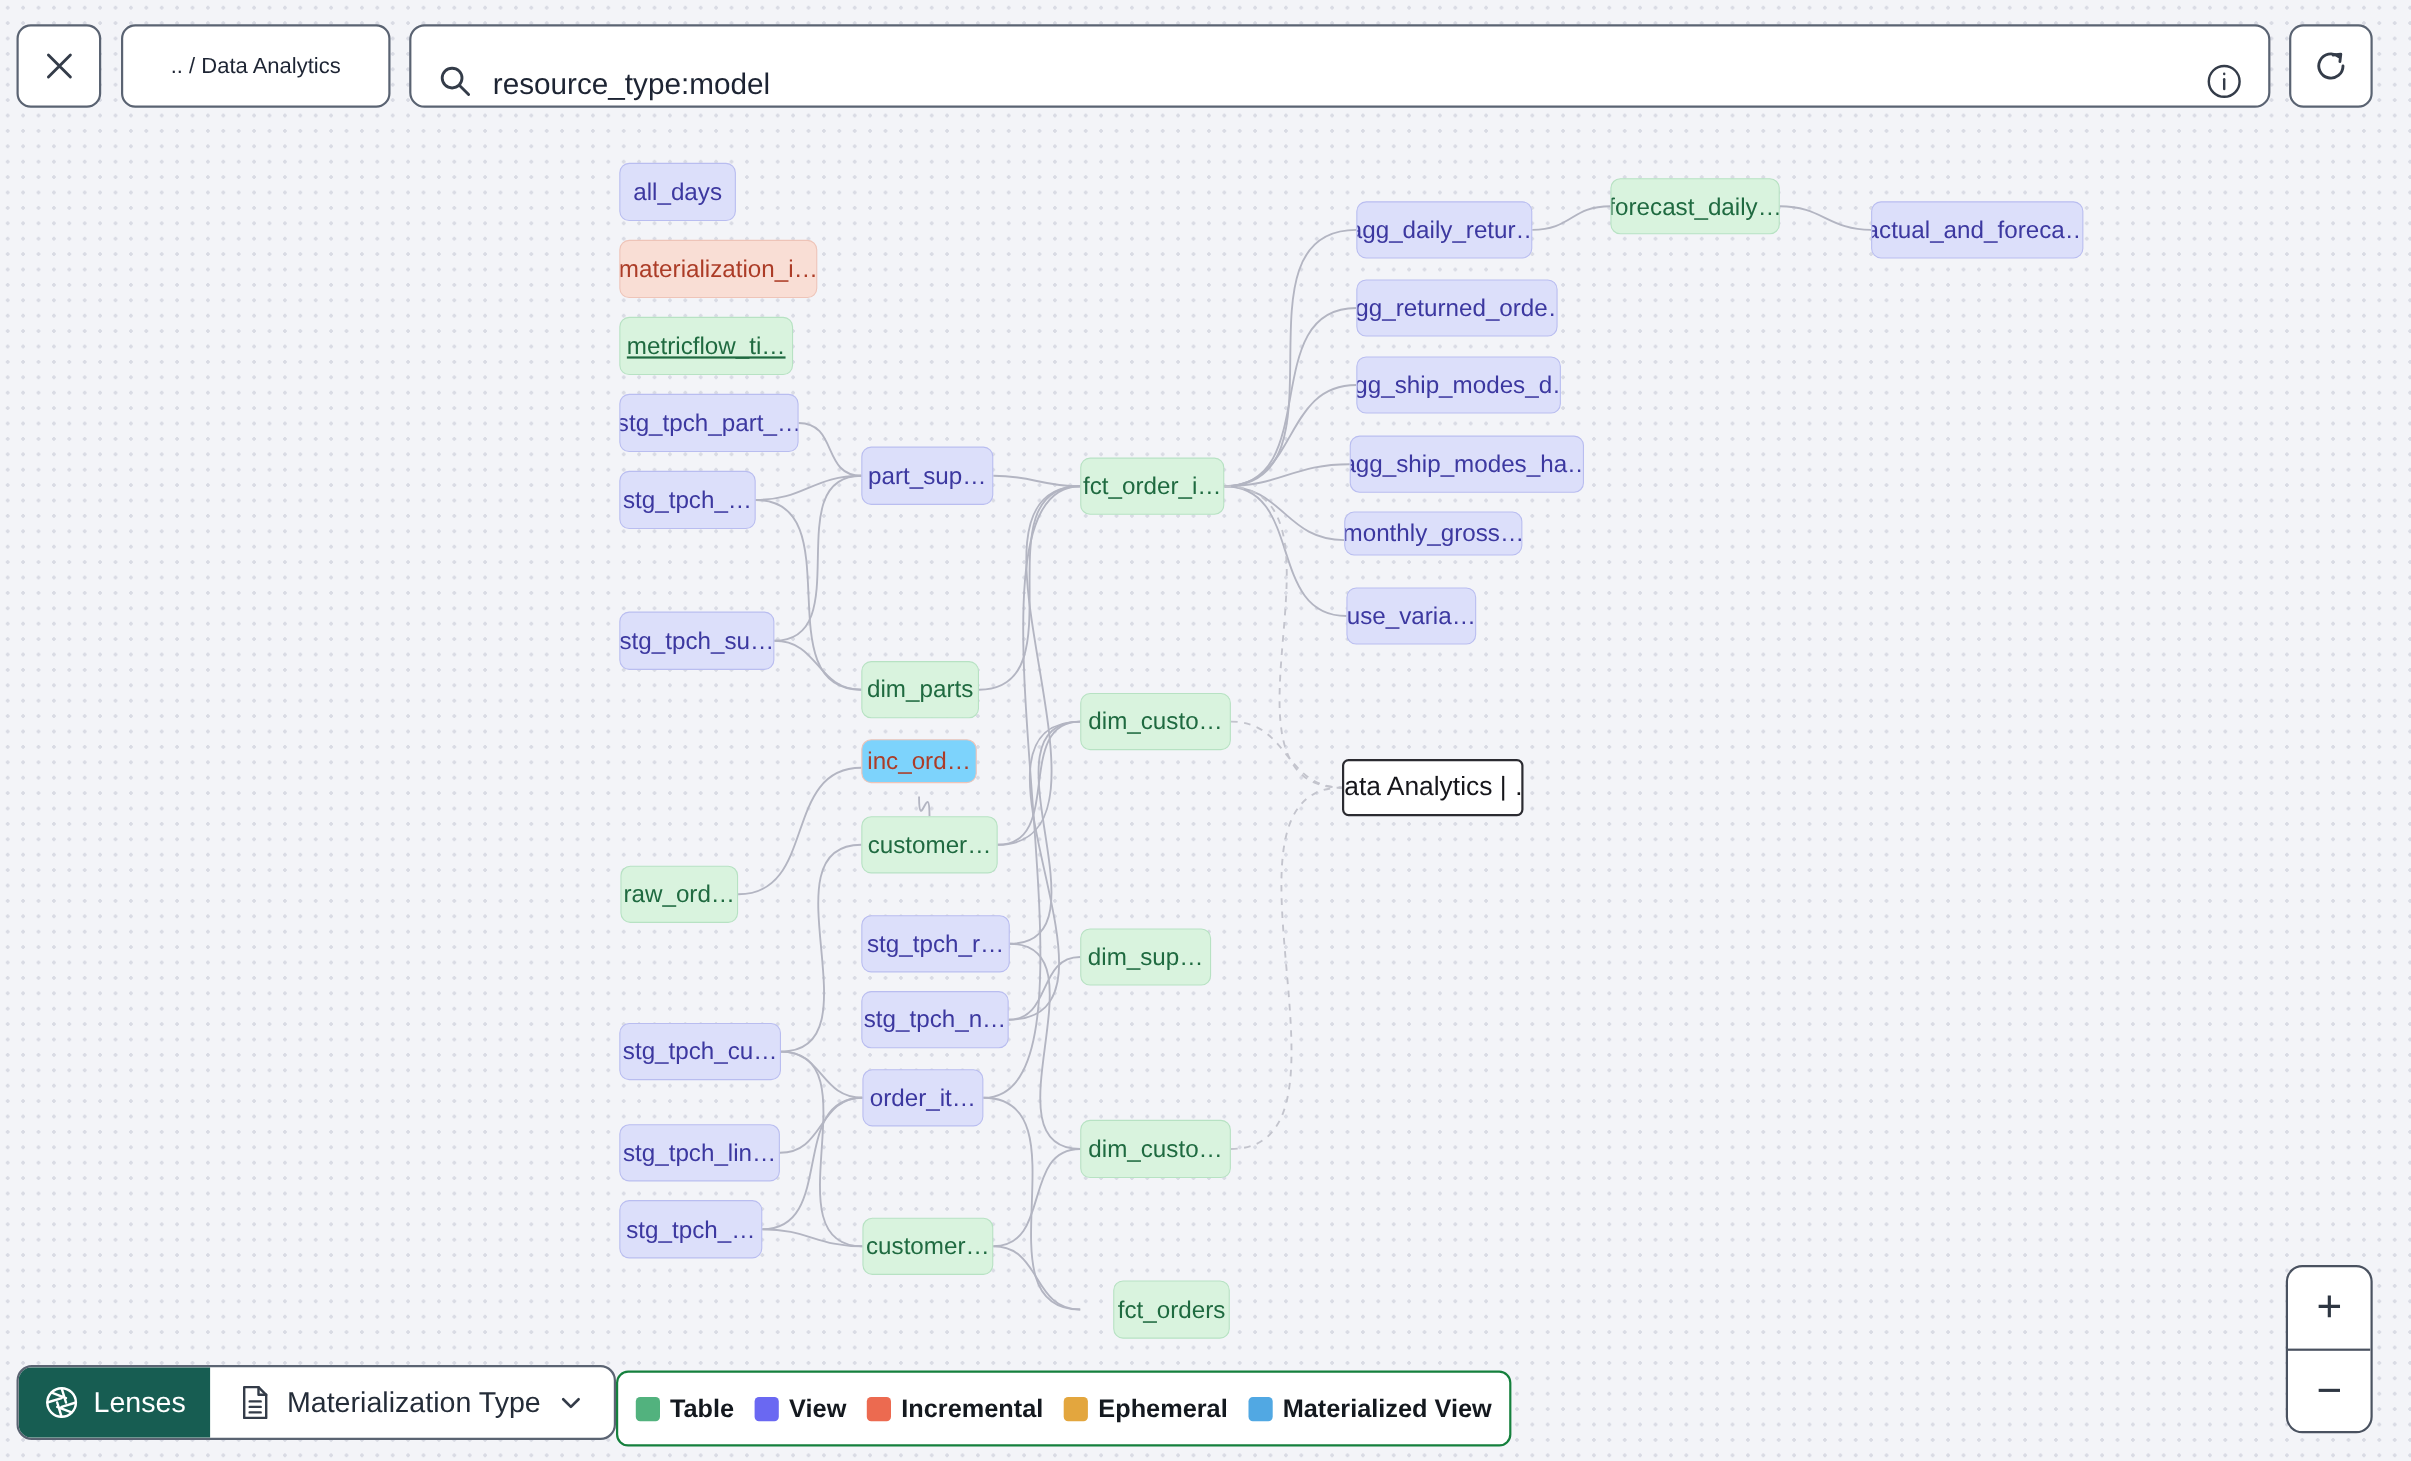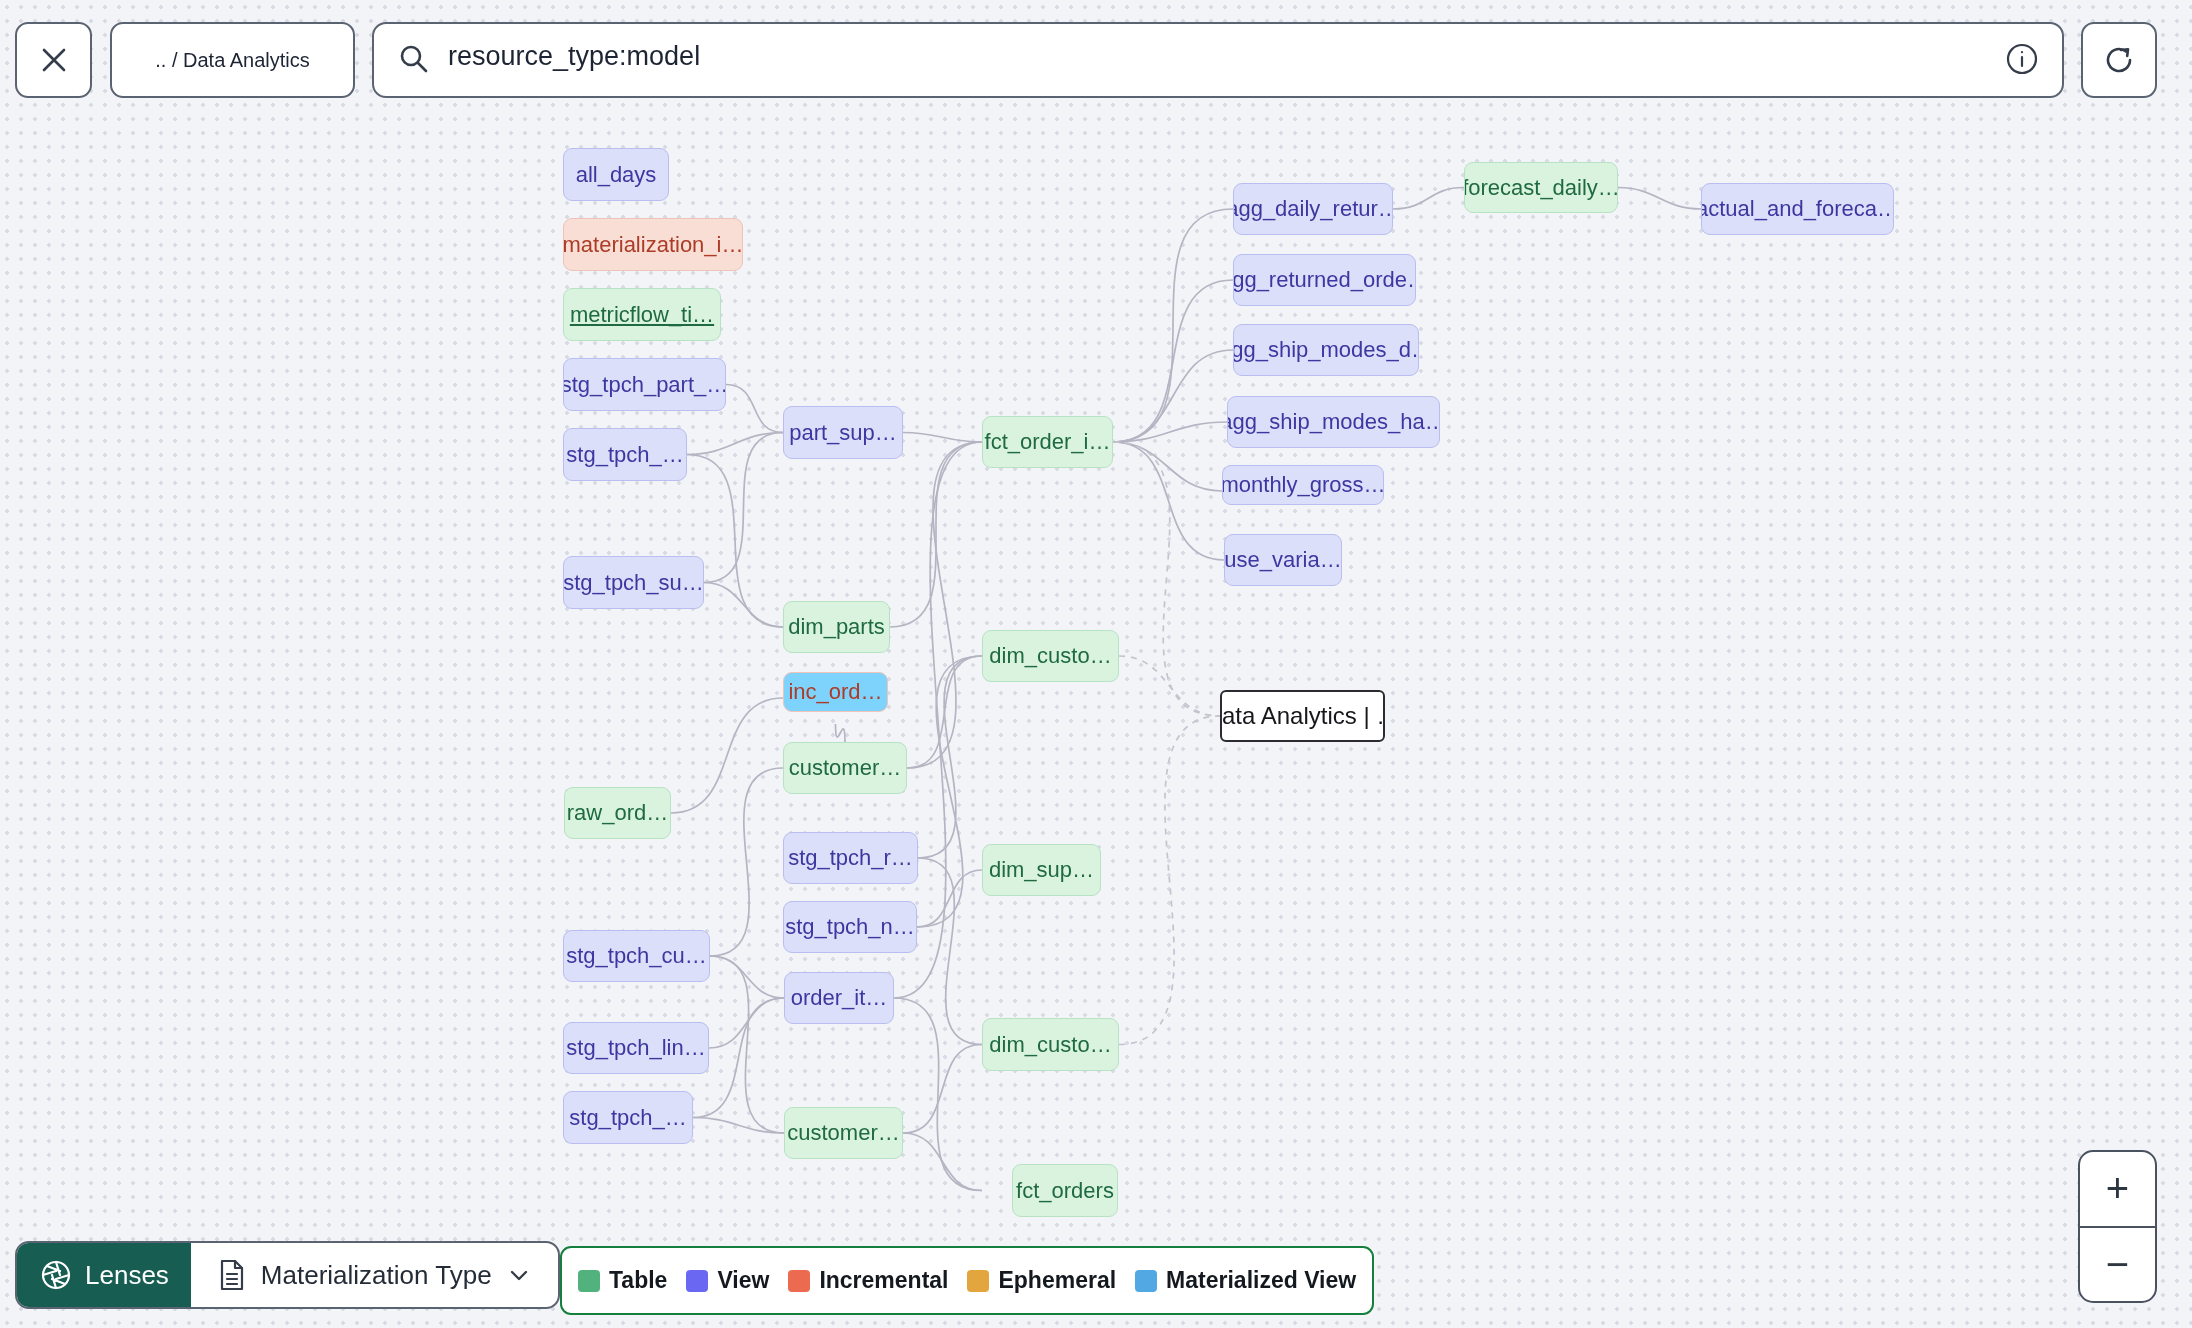--- a/index.html
+++ b/index.html
@@ -19,21 +19,21 @@
     background:#fff; border:2px solid #5a6372; border-radius:13px;
     display:flex; align-items:center; justify-content:center;
     font-size:20px; font-weight:500; color:#1d2433; cursor:pointer;
   }
   .close-btn   { left:15px;  width:77px; }
   .crumb-btn   { left:110px; width:245px; }
   .refresh-btn { left:2081px; width:76px; }
   .search-bar {
     position:absolute; top:22px; left:372px; width:1692px; height:76px;
     background:#fff; border:2px solid #5a6372; border-radius:14px;
-    display:flex; align-items:flex-start; padding:17px 22px; gap:16px;
+    display:flex; align-items:flex-end; padding:4px 22px; gap:16px;
   }
   .search-bar input {
     flex:1; border:none; outline:none; background:transparent;
     font-family:"Liberation Sans", sans-serif; font-size:27px; color:#1d2433;
   }
   .icon { display:flex; align-items:center; justify-content:center; flex:0 0 auto; }
   
   .canvas { position:absolute; inset:0; }
   .edges  { position:absolute; left:0; top:0; }
   .node {

